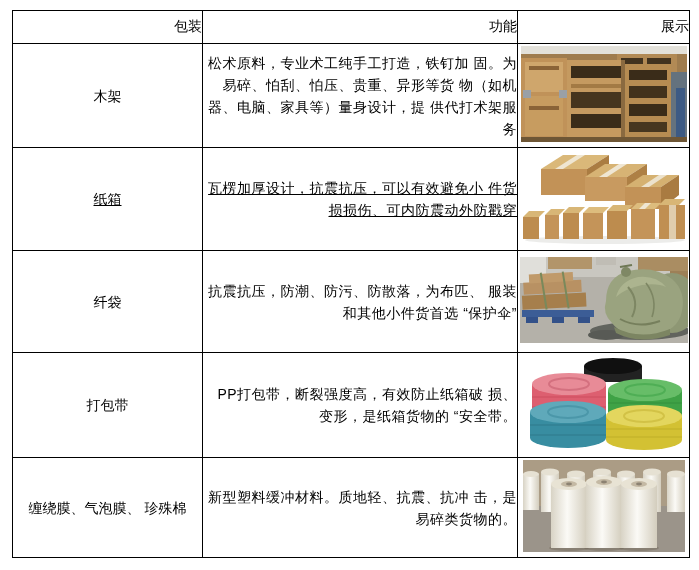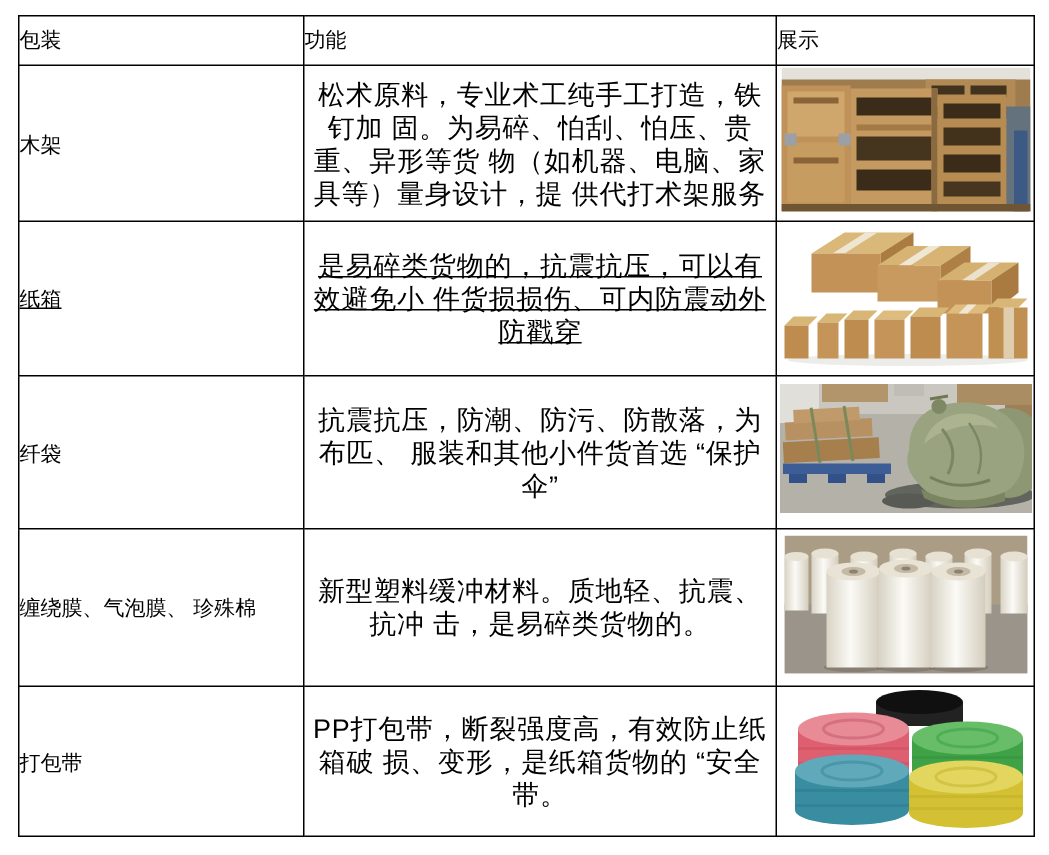--- a/index.html
+++ b/index.html
@@ -16,28 +16,28 @@
     margin:10px 0 0 12px;
     width:677px;
   }
   table.pk th, table.pk td { border:1px solid #000; padding:0; }
   table.pk thead tr { height:33px; }
   table.pk tbody tr:nth-child(1){ height:104px; }
   table.pk tbody tr:nth-child(2){ height:103px;text-decoration:underline; }
   table.pk tbody tr:nth-child(3){ height:102px; }
   table.pk tbody tr:nth-child(4){ height:105px; }
   table.pk tbody tr:nth-child(5){ height:100px; }
-  th.h { font-weight:normal; font-size:14px; text-align:left; vertical-align:middle; }
+  th.h { font-weight:normal; font-size:14px; text-align:right; vertical-align:middle; }
   td.c1 {
-    width:190px; text-align:left; vertical-align:middle;
+    width:190px; text-align:center; vertical-align:middle;
     font-size:14px; line-height:20px; padding:0 4px;
   }
   td.c2 {
-    width:315px; vertical-align:middle; text-align:center;
-    font-size:18px; line-height:22px; letter-spacing:0.5px;
+    width:315px; vertical-align:middle; text-align:right;
+    font-size:14px; line-height:22px; letter-spacing:0.5px;
     padding:0 9px 0 7px;
   }
   td.c3 { width:172px; text-align:center; vertical-align:middle; }
   .photo { display:inline-block; font-size:0; line-height:0; }
   .photo svg { display:block; }
 </style>
 </head>
 <body>
 
 <div class="page">
@@ -90,21 +90,21 @@
               <rect x="150" y="26" width="16" height="70" fill="#64727e"></rect>
               <rect x="155" y="42" width="9" height="54" fill="#3c5a84"></rect>
               <rect x="0" y="91" width="166" height="5" fill="#6e5635"></rect>
             </svg>
           </div>
         </td>
       </tr>
 
       <tr>
         <td class="c1">纸箱</td>
-        <td class="c2">是易碎类货物的，抗震抗压，可以有效避免小 件货损损伤、可内防震动外防戳穿</td>
+        <td class="c2">瓦楞加厚设计，抗震抗压，可以有效避免小 件货损损伤、可内防震动外防戳穿</td>
         <td class="c3">
           <div class="photo" aria-label="cardboard-boxes-photo">
             <svg width="166" height="96" viewBox="0 0 166 96">
               <rect width="166" height="96" fill="#ffffff"></rect>
               <ellipse cx="84" cy="91" rx="80" ry="4" fill="#ececea"></ellipse>
               <polygon points="20,20 42,6 88,6 66,20" fill="#dab879"></polygon>
               <polygon points="56,6 64,6 42,20 34,20" fill="#efe6d2"></polygon>
               <rect x="20" y="20" width="46" height="26" fill="#c29257"></rect>
               <polygon points="66,20 88,6 88,32 66,46" fill="#aa7c42"></polygon>
               <polygon points="64,28 84,15 126,15 106,28" fill="#d7b374"></polygon>
@@ -164,20 +164,54 @@
               <ellipse cx="86" cy="78" rx="18" ry="5" fill="#585a55"></ellipse>
               <ellipse cx="152" cy="46" rx="26" ry="30" fill="#8e9774"></ellipse>
               <path d="M86,44 Q86,20 108,14 Q134,8 152,22 Q166,34 162,54 Q158,74 134,78 Q104,82 92,66 Q82,56 86,44 Z" fill="#9aa37f"></path>
               <path d="M96,40 Q100,24 118,20 Q136,18 146,30 Q138,26 122,28 Q104,32 96,40 Z" fill="#acb48f"></path>
               <path d="M100,62 Q118,72 140,64" stroke="#767f5c" stroke-width="2" fill="none"></path>
               <path d="M108,30 Q120,44 112,60" stroke="#7d8663" stroke-width="2" fill="none"></path>
               <path d="M126,26 Q138,42 132,60" stroke="#7d8663" stroke-width="1.6" fill="none"></path>
               <circle cx="106" cy="15" r="5" fill="#7f8865"></circle>
               <path d="M100,10 L112,8" stroke="#6f7855" stroke-width="2"></path>
               <path d="M94,70 Q120,84 150,72 L150,78 Q120,88 96,76 Z" fill="#7c8562"></path>
+            </svg>
+          </div>
+        </td>
+      </tr>
+
+      <tr>
+        <td class="c1">打包带</td>
+        <td class="c2">PP打包带，断裂强度高，有效防止纸箱破 损、变形，是纸箱货物的 “安全带。</td>
+        <td class="c3">
+          <div class="photo" aria-label="strapping-rolls-photo">
+            <svg width="164" height="94" viewBox="0 0 164 94">
+              <rect width="164" height="94" fill="#ffffff"></rect>
+              <rect x="62" y="10" width="58" height="16" fill="#222222"></rect>
+              <ellipse cx="91" cy="10" rx="29" ry="8" fill="#101010"></ellipse>
+              <path d="M10,28 v30 a37,10 0 0 0 74 0 v-30" fill="#dd5f70"></path>
+              <rect x="10" y="40" width="74" height="2" fill="#d25264" opacity="0.7"></rect>
+              <rect x="10" y="50" width="74" height="2" fill="#d25264" opacity="0.7"></rect>
+              <ellipse cx="47" cy="28" rx="37" ry="11" fill="#e88b97"></ellipse>
+              <ellipse cx="47" cy="28" rx="20" ry="6" fill="none" stroke="#d4707f" stroke-width="2"></ellipse>
+              <path d="M86,34 v30 a37,10 0 0 0 74 0 v-30" fill="#3fa246"></path>
+              <rect x="86" y="46" width="74" height="2" fill="#38953f" opacity="0.7"></rect>
+              <rect x="86" y="56" width="74" height="2" fill="#38953f" opacity="0.7"></rect>
+              <ellipse cx="123" cy="34" rx="37" ry="11" fill="#67bd68"></ellipse>
+              <ellipse cx="123" cy="34" rx="20" ry="6" fill="none" stroke="#4fae55" stroke-width="2"></ellipse>
+              <path d="M8,56 v26 a38,10 0 0 0 76 0 v-26" fill="#388da1"></path>
+              <rect x="8" y="68" width="76" height="2" fill="#327f92" opacity="0.7"></rect>
+              <rect x="8" y="78" width="76" height="2" fill="#327f92" opacity="0.7"></rect>
+              <ellipse cx="46" cy="56" rx="38" ry="11" fill="#5fa9ba"></ellipse>
+              <ellipse cx="46" cy="56" rx="20" ry="6" fill="none" stroke="#4b97a9" stroke-width="2"></ellipse>
+              <path d="M84,60 v24 a38,10 0 0 0 76 0 v-24" fill="#d3c133"></path>
+              <rect x="84" y="72" width="76" height="2" fill="#c5b32b" opacity="0.7"></rect>
+              <rect x="84" y="80" width="76" height="2" fill="#c5b32b" opacity="0.7"></rect>
+              <ellipse cx="122" cy="60" rx="38" ry="11" fill="#e3d65e"></ellipse>
+              <ellipse cx="122" cy="60" rx="20" ry="6" fill="none" stroke="#d2c246" stroke-width="2"></ellipse>
             </svg>
           </div>
         </td>
       </tr>
 
       <tr>
         <td class="c1">缠绕膜、气泡膜、 珍殊棉</td>
         <td class="c2">新型塑料缓冲材料。质地轻、抗震、抗冲 击，是易碎类货物的。</td>
         <td class="c3">
           <div class="photo" aria-label="film-rolls-photo">
@@ -222,49 +256,15 @@
                 <rect x="98" y="24" width="36" height="64" fill="url(#cyl)"></rect>
                 <ellipse cx="116" cy="24" rx="18" ry="6" fill="#e8e3d4"></ellipse>
                 <ellipse cx="116" cy="24" rx="8" ry="3" fill="#c4b9a4"></ellipse>
                 <ellipse cx="116" cy="24" rx="3" ry="1.4" fill="#8c8272"></ellipse>
               </g>
             </svg>
           </div>
         </td>
       </tr>
 
-      <tr>
-        <td class="c1">打包带</td>
-        <td class="c2">PP打包带，断裂强度高，有效防止纸箱破 损、变形，是纸箱货物的 “安全带。</td>
-        <td class="c3">
-          <div class="photo" aria-label="strapping-rolls-photo">
-            <svg width="164" height="94" viewBox="0 0 164 94">
-              <rect width="164" height="94" fill="#ffffff"></rect>
-              <rect x="62" y="10" width="58" height="16" fill="#222222"></rect>
-              <ellipse cx="91" cy="10" rx="29" ry="8" fill="#101010"></ellipse>
-              <path d="M10,28 v30 a37,10 0 0 0 74 0 v-30" fill="#dd5f70"></path>
-              <rect x="10" y="40" width="74" height="2" fill="#d25264" opacity="0.7"></rect>
-              <rect x="10" y="50" width="74" height="2" fill="#d25264" opacity="0.7"></rect>
-              <ellipse cx="47" cy="28" rx="37" ry="11" fill="#e88b97"></ellipse>
-              <ellipse cx="47" cy="28" rx="20" ry="6" fill="none" stroke="#d4707f" stroke-width="2"></ellipse>
-              <path d="M86,34 v30 a37,10 0 0 0 74 0 v-30" fill="#3fa246"></path>
-              <rect x="86" y="46" width="74" height="2" fill="#38953f" opacity="0.7"></rect>
-              <rect x="86" y="56" width="74" height="2" fill="#38953f" opacity="0.7"></rect>
-              <ellipse cx="123" cy="34" rx="37" ry="11" fill="#67bd68"></ellipse>
-              <ellipse cx="123" cy="34" rx="20" ry="6" fill="none" stroke="#4fae55" stroke-width="2"></ellipse>
-              <path d="M8,56 v26 a38,10 0 0 0 76 0 v-26" fill="#388da1"></path>
-              <rect x="8" y="68" width="76" height="2" fill="#327f92" opacity="0.7"></rect>
-              <rect x="8" y="78" width="76" height="2" fill="#327f92" opacity="0.7"></rect>
-              <ellipse cx="46" cy="56" rx="38" ry="11" fill="#5fa9ba"></ellipse>
-              <ellipse cx="46" cy="56" rx="20" ry="6" fill="none" stroke="#4b97a9" stroke-width="2"></ellipse>
-              <path d="M84,60 v24 a38,10 0 0 0 76 0 v-24" fill="#d3c133"></path>
-              <rect x="84" y="72" width="76" height="2" fill="#c5b32b" opacity="0.7"></rect>
-              <rect x="84" y="80" width="76" height="2" fill="#c5b32b" opacity="0.7"></rect>
-              <ellipse cx="122" cy="60" rx="38" ry="11" fill="#e3d65e"></ellipse>
-              <ellipse cx="122" cy="60" rx="20" ry="6" fill="none" stroke="#d2c246" stroke-width="2"></ellipse>
-            </svg>
-          </div>
-        </td>
-      </tr>
-
     </tbody>
   </table>
 </div>
 
 </body></html>

